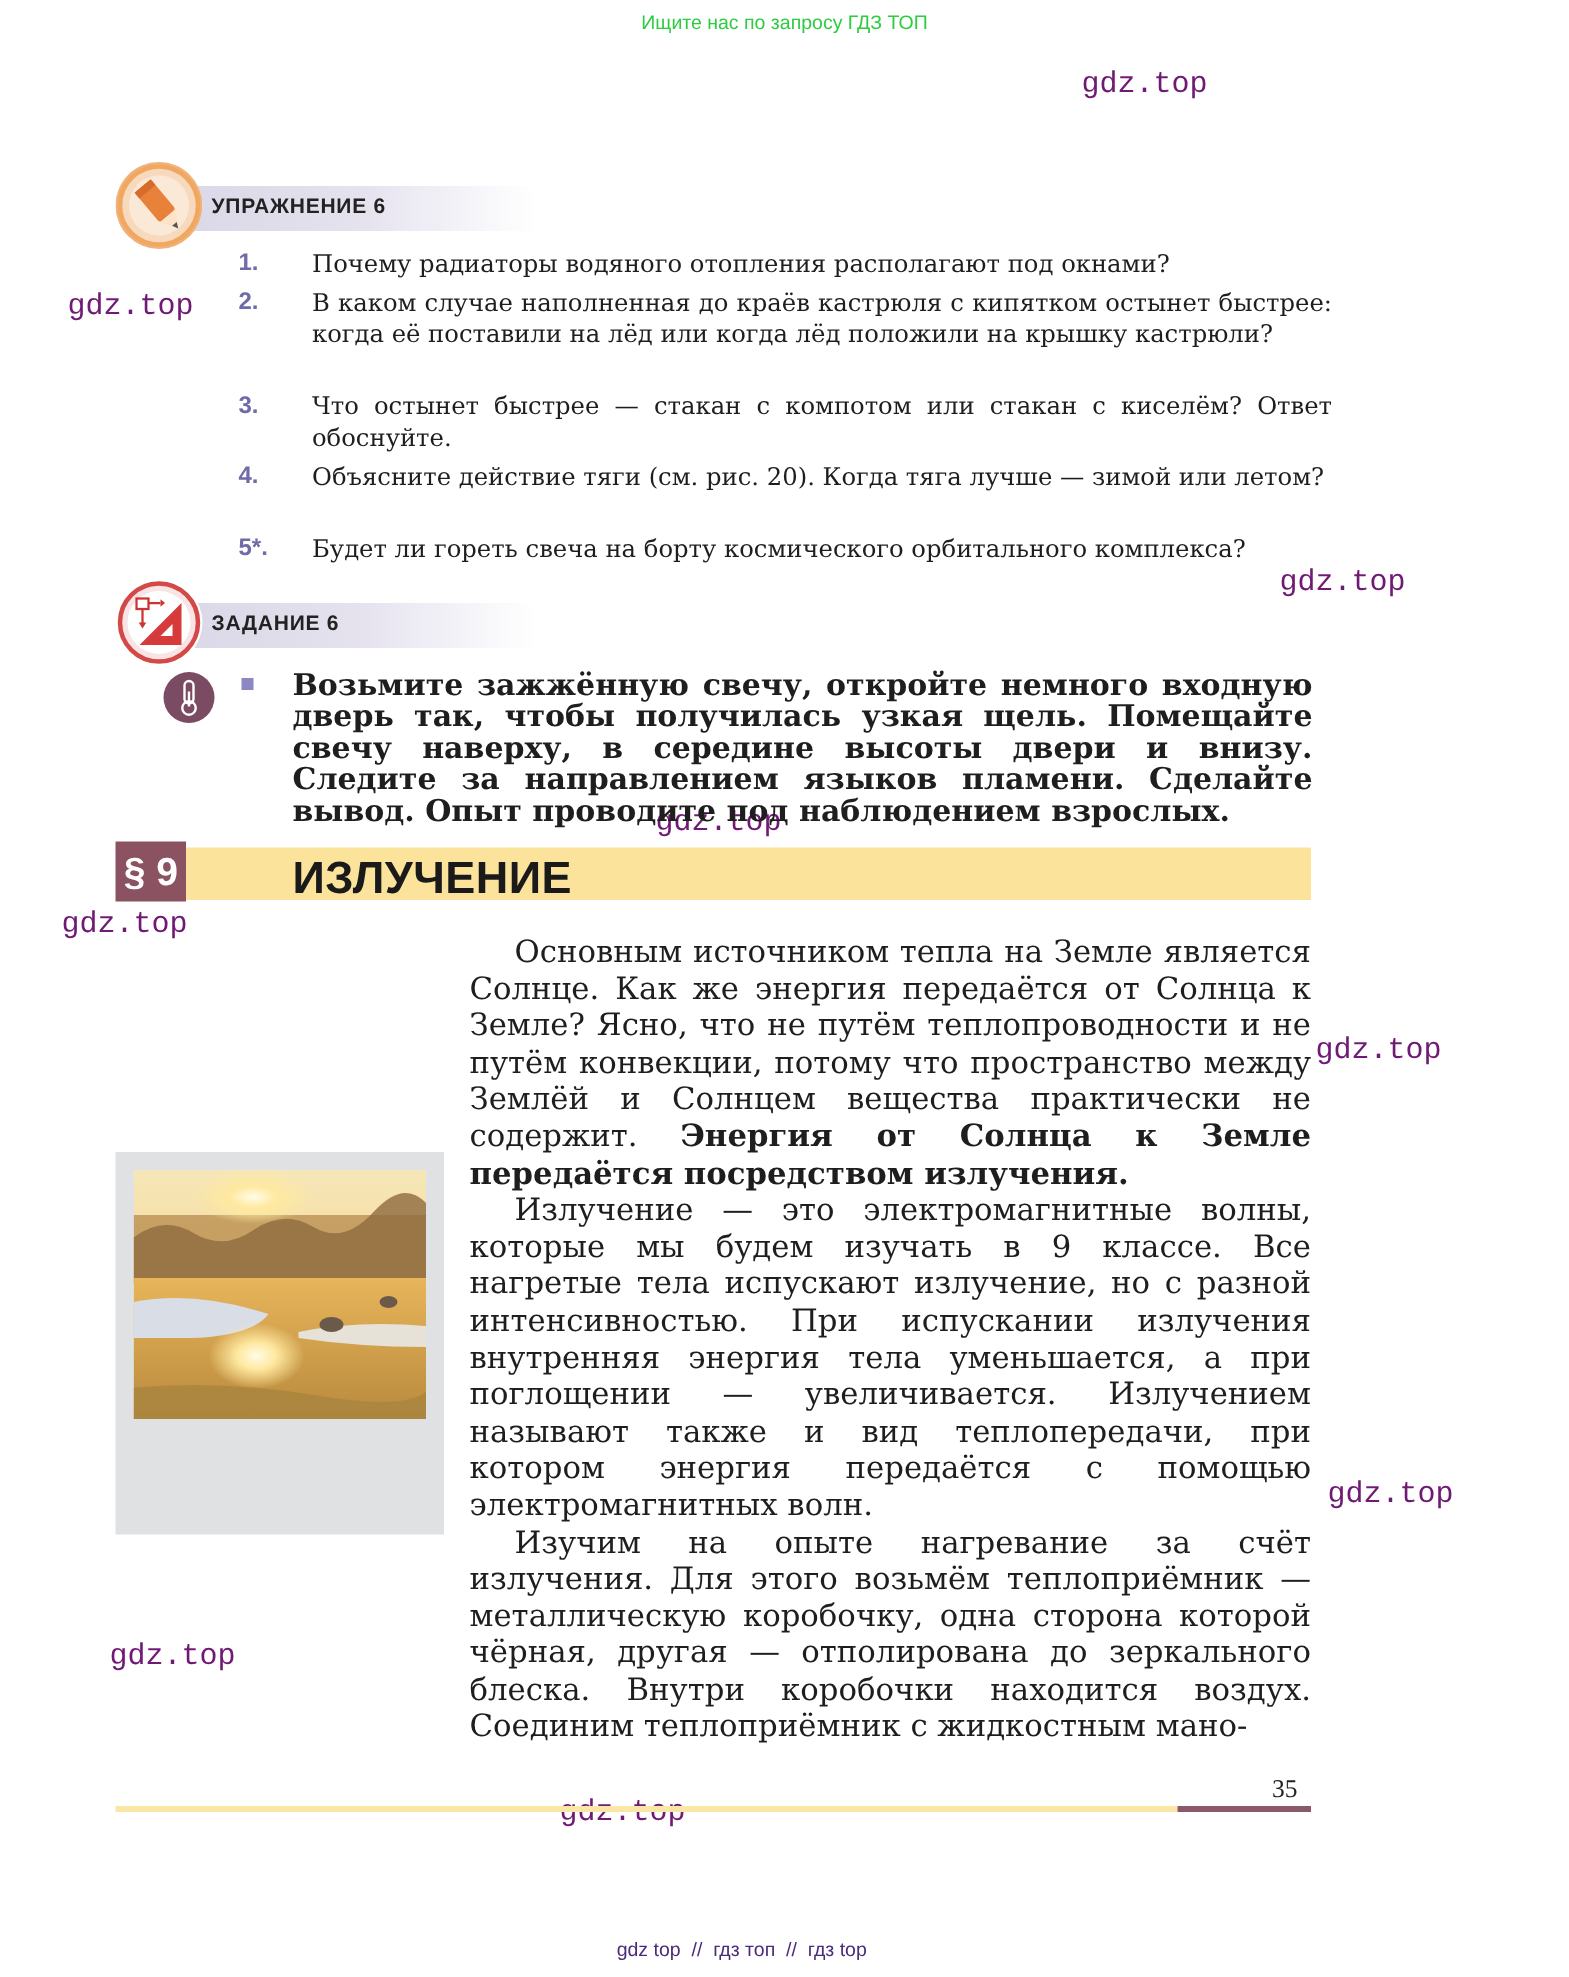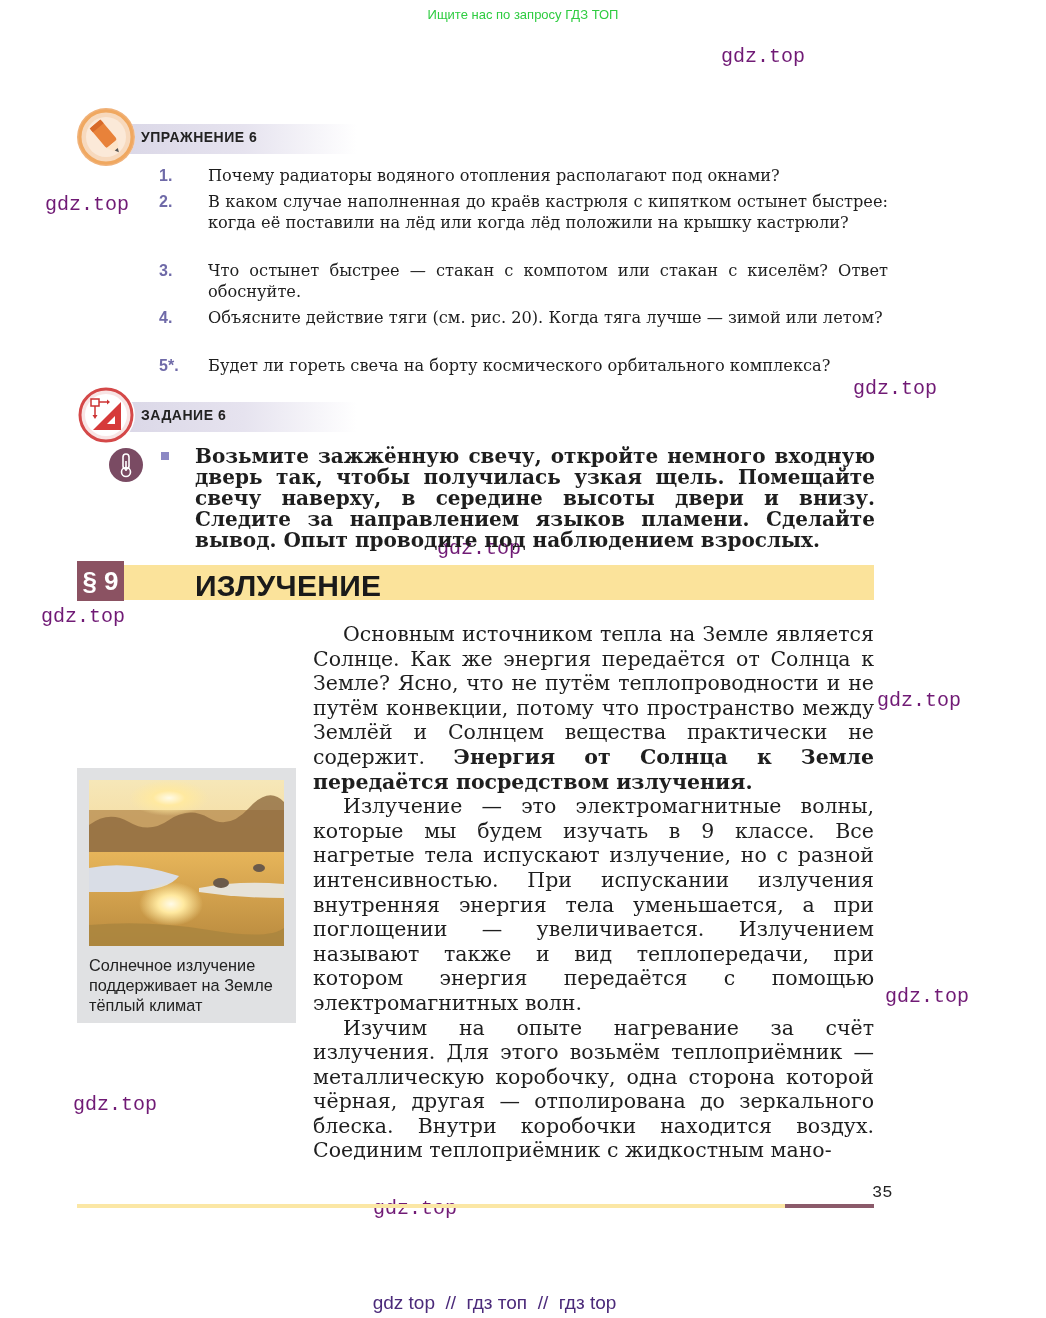--- a/index.html
+++ b/index.html
@@ -38,24 +38,24 @@
   .body-text { left: 313px; top: 622px; width: 561px; font-size: 20.5px; line-height: 24.6px; text-align: justify; text-align-last: auto; }
   .body-text p { text-indent: 30px; }
   .body-text b { font-weight: bold; }
 
   
   .figure { left: 77px; top: 768px; width: 219px; height: 255px; background: #e0e1e3; }
   .photo { position: absolute; left: 12px; top: 12px; width: 195px; height: 166px; overflow: hidden; }
   .caption { position: absolute; left: 12px; top: 187px; width: 200px; font-family: "Liberation Sans", sans-serif; font-size: 16.3px; line-height: 20px; color: #222; }
 
   
-  .page-num { left: 848px; top: 1183px; font-family: Liberation Mono, monospace; font-size: 17px; color: #222; margin-left: 24px; }
+  .page-num { left: 848px; top: 1183px; font-family: Liberation Serif, serif; font-size: 17px; color: #222; }
   .rule-yellow { left: 77px; top: 1204px; width: 708px; height: 4px; background: #fbe7a5; }
   .rule-mauve { left: 785px; top: 1204px; width: 89px; height: 4px; background: #8b5a6a; }
-  .bottom-links { top: 1292px; left: 0; width: 989px; text-align: center; font-family: "Liberation Sans", sans-serif; font-size: 19px; color: #4b2a7a; }
+  .bottom-links { top: 1292px; left: 0; width: 989px; text-align: center; font-family: "Liberation Sans", sans-serif; font-size: 13px; color: #4b2a7a; }
 </style>
 </head>
 <body>
 
 <div class="abs top-banner">Ищите нас по запросу ГДЗ ТОП</div>
 
 <div class="abs wm" style="left:721px; top:47px;">gdz.top</div>
 <div class="abs wm" style="left:45px; top:195px;">gdz.top</div>
 <div class="abs wm" style="left:853px; top:379px;">gdz.top</div>
 <div class="abs wm" style="left:437px; top:539px;">gdz.top</div>
@@ -169,19 +169,18 @@
       <rect y="72" width="195" height="94" fill="url(#water)"></rect>
       <path d="M0 88 Q40 80 90 96 Q80 110 40 112 L0 112 Z" fill="#d9dde6"></path>
       <path d="M110 108 Q150 100 195 104 L195 118 Q150 118 110 112 Z" fill="#e6e2d8"></path>
       <ellipse cx="82" cy="124" rx="32" ry="22" fill="url(#sun)"></ellipse>
       <ellipse cx="80" cy="18" rx="40" ry="18" fill="url(#sun)"></ellipse>
       <path d="M0 145 Q60 140 120 150 T195 148 L195 166 L0 166 Z" fill="#a9843f" opacity="0.8"></path>
       <ellipse cx="132" cy="103" rx="8" ry="5" fill="#6b5a4a"></ellipse>
       <ellipse cx="170" cy="88" rx="6" ry="4" fill="#6b5a4a"></ellipse>
     </svg>
   </div>
-  <div class="caption">Солнечное излучение поддерживает на Земле тёплый климат</div>
 </div>
 
 <div class="abs page-num">35</div>
 <div class="abs rule-yellow"></div>
 <div class="abs rule-mauve"></div>
 <div class="abs bottom-links" style="white-space:pre;">gdz top  //  гдз топ  //  гдз top</div>
 
 </body></html>

